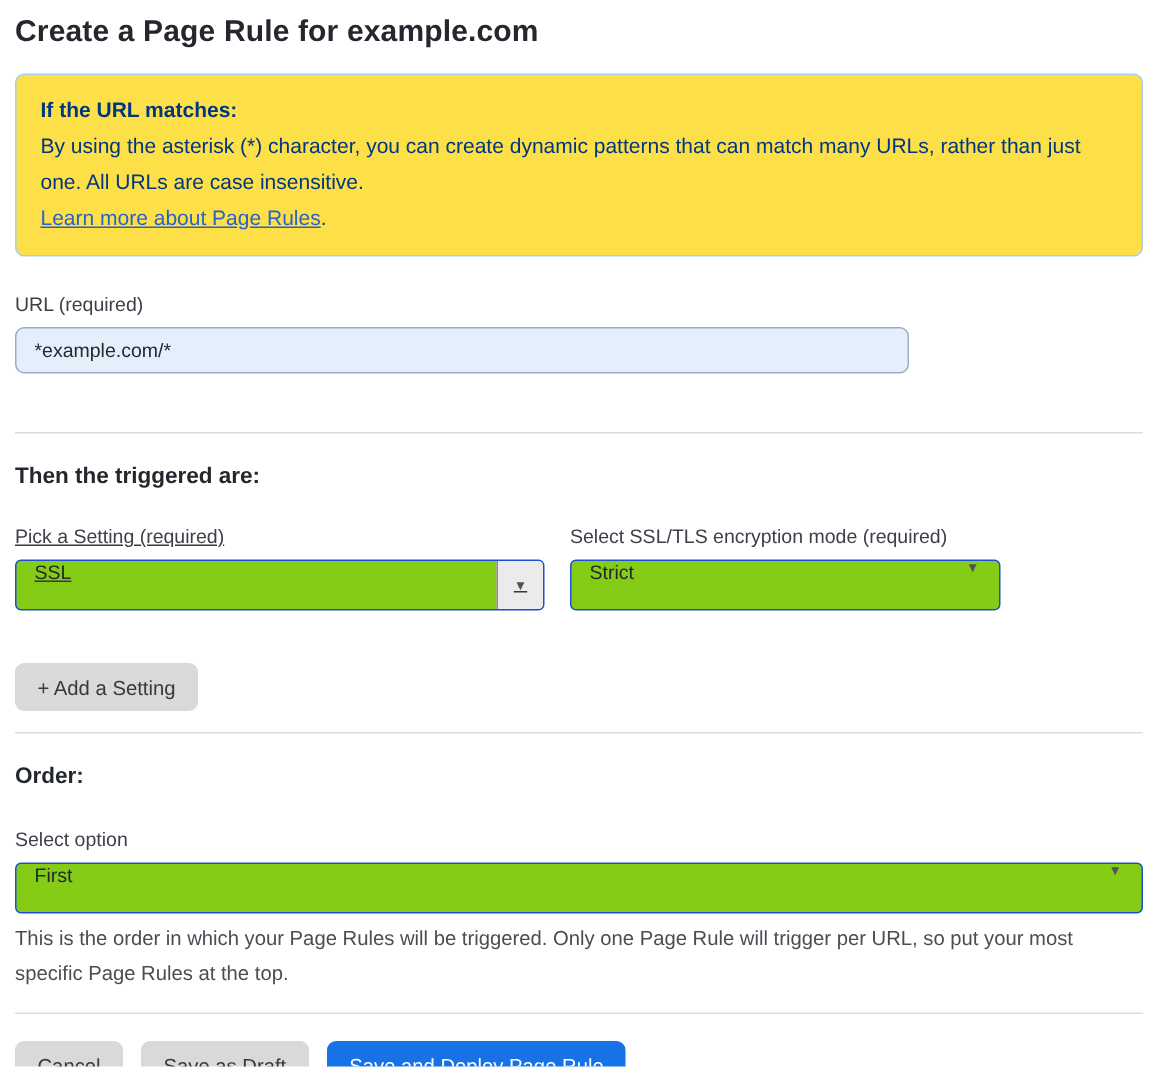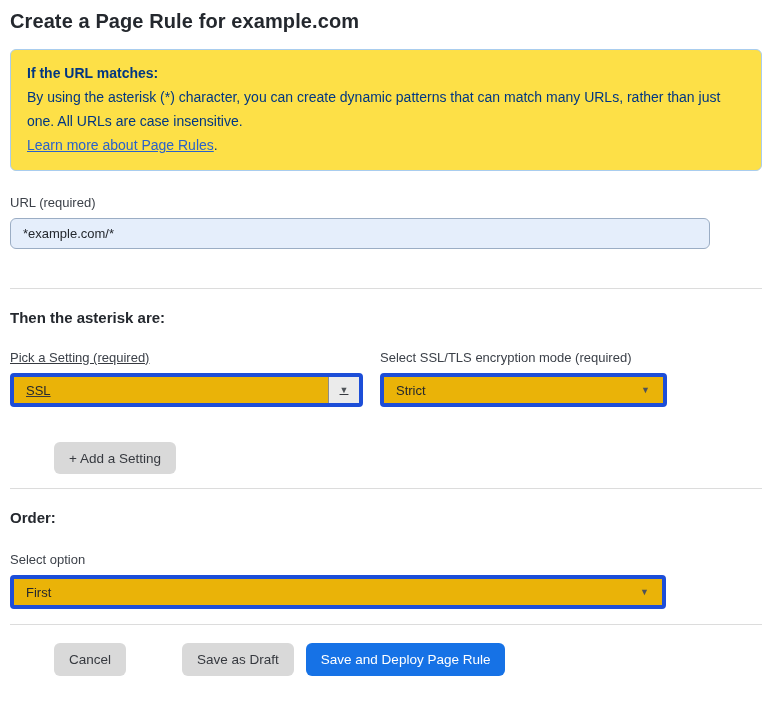--- a/index.html
+++ b/index.html
@@ -39,21 +39,21 @@
   }
 
   .field-label {
     font-size: 13px;
     color: #3c4149;
     margin-bottom: 8px;
   }
 
   .url-input {
     display: block;
-    width: 700px;
+    width: 596px;
     height: 31px;
     background: #e5eefb;
     border: 1px solid #9badc4;
     border-radius: 6px;
     padding: 0 12px;
     font-family: "Liberation Sans", sans-serif;
     font-size: 13px;
     color: #24282e;
     outline: none;
   }
@@ -77,27 +77,27 @@
   .settings-row {
     display: flex;
     gap: 17px;
     margin-top: 24px;
   }
   .settings-col-1 { width: 353px; text-decoration: underline; }
   .settings-col-2 { width: 287px; }
 
   .select {
     height: 34px;
-    border: 4px solid #1d4ed8;
+    border: 1px solid #1d4ed8;
     border-radius: 4px;
     display: flex;
-    align-items: center;
+    align-items: flex-start;
     font-size: 13px;
     color: #24282e;
-    background: #eab308;
+    background: #84cc16;
     cursor: pointer;
     overflow: hidden;
   }
   .select .select-value {
     flex: 1;
     padding: 0 12px;
     white-space: nowrap;
   }
   .select .arrow {
     font-size: 9px;
@@ -107,35 +107,35 @@
   .select-split .arrow-box {
     width: 31px;
     align-self: stretch;
     background: #ebebeb;
     border-left: 1px solid #8c8c8c;
     display: flex;
     align-items: center;
     justify-content: center;
   }
   .select-plain .arrow { padding-right: 13px; }
-  .select-full { width: 656px; }
+  .select-full { width: 752px; }
 
   .btn {
     display: inline-flex;
     align-items: center;
     justify-content: center;
     height: 32px;
     padding: 0 15px;
     border: none;
     border-radius: 6px;
     font-family: "Liberation Sans", sans-serif;
     font-size: 13.5px;
     cursor: pointer;
   }
-  .btn-gray { background: #d9d9d9; color: #36393f; margin-left: 44px; }
+  .btn-gray { background: #d9d9d9; color: #36393f; }
   .btn-blue { background: #1672e6; color: #ffffff; }
 
   .add-setting-wrap { margin-top: 35px; }
 
   .order-label { margin-top: 26px; }
 
   .help-text {
     font-size: 13.5px;
     color: #4a4e54;
     line-height: 23px;
@@ -163,21 +163,21 @@
     <div>
       <a class="info-link">Learn more about Page Rules</a><span>.</span>
     </div>
   </div>
 
   <div class="field-label">URL (required)</div>
   <input class="url-input" type="text" value="*example.com/*" style="">
 
   <hr class="divider divider-1">
 
-  <h2 class="section-heading">Then the asterisk are:</h2>
+  <h2 class="section-heading">Then the triggered are:</h2>
 
   <div class="settings-row">
     <div class="settings-col-1">
       <div class="field-label">Pick a Setting (required)</div>
       <div class="select select-split">
         <span class="select-value">SSL</span>
         <span class="arrow-box">
           <span class="arrow">▼</span>
         </span>
       </div>
@@ -198,20 +198,21 @@
   <hr class="divider divider-2">
 
   <h2 class="section-heading">Order:</h2>
 
   <div class="field-label order-label">Select option</div>
   <div class="select select-plain select-full">
     <span class="select-value">First</span>
     <span class="arrow">▼</span>
   </div>
 
+  <p class="help-text">This is the order in which your Page Rules will be triggered. Only one Page Rule will trigger per URL, so put your most specific Page Rules at the top.</p>
 
   <hr class="divider divider-3">
 
   <div class="footer-actions">
     <button class="btn btn-gray">Cancel</button>
     <button class="btn btn-gray">Save as Draft</button>
     <button class="btn btn-blue">Save and Deploy Page Rule</button>
   </div>
 
 </div>

